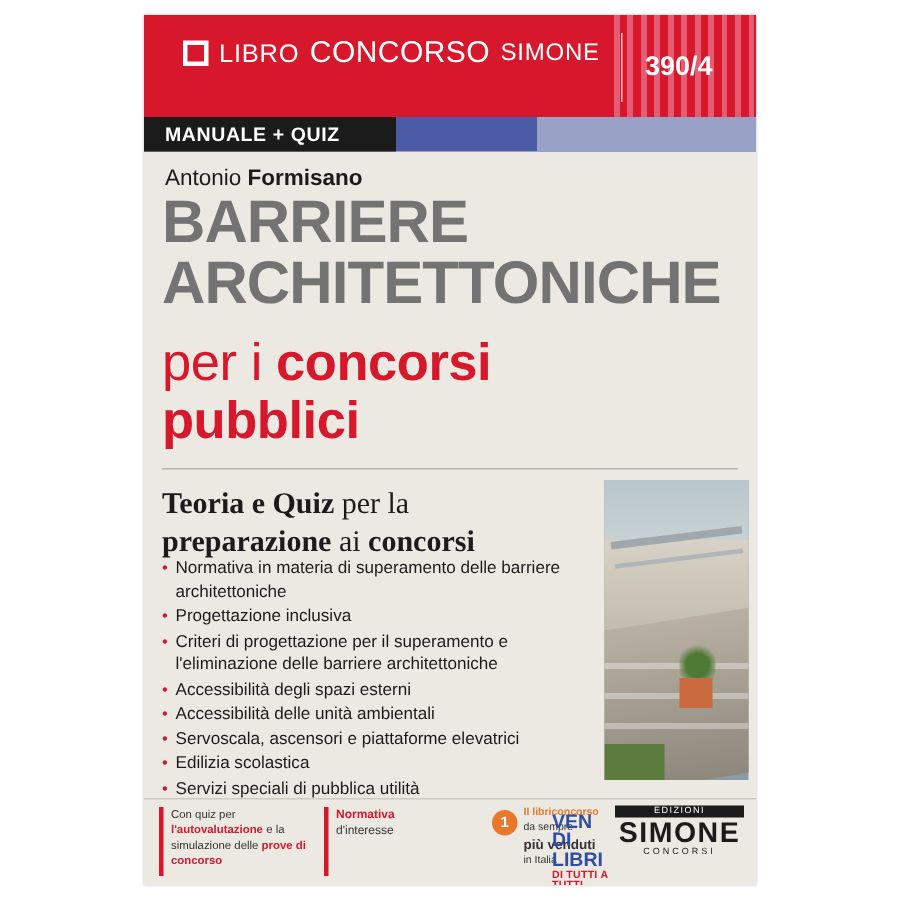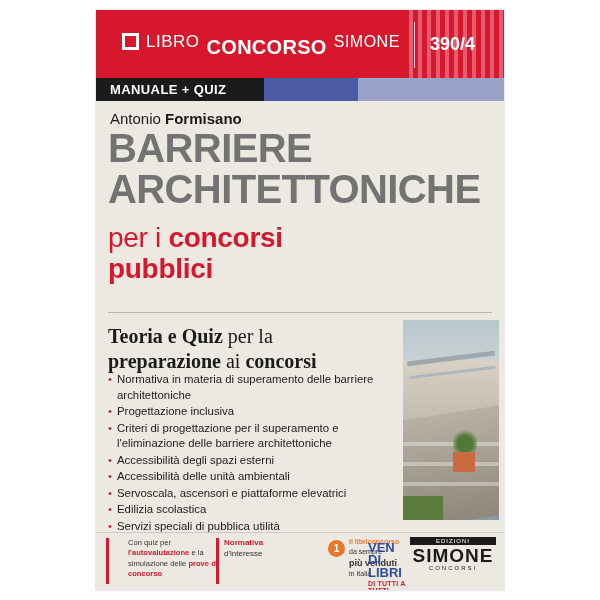--- a/index.html
+++ b/index.html
@@ -69,23 +69,22 @@
   }
   .logo-libro {
     color: #ffffff;
     font-size: 17px;
     letter-spacing: 0.5px;
     font-weight: normal;
   }
   .logo-concorso {
     color: #ffffff;
     font-size: 20px;
-    font-weight: bold;
+    font-weight: normal;
     letter-spacing: 0.3px;
-    margin-top: 12px;
   }
   .logo-simone {
     color: #ffffff;
     font-size: 16px;
     letter-spacing: 0.5px;
   }
   .code-sep {
     position: absolute;
     left: 318px;
     top: 12px;
@@ -151,21 +150,21 @@
     font-weight: bold;
     line-height: 1.02;
     letter-spacing: -0.6px;
   }
   .subtitle {
     position: absolute;
     left: 12px;
     top: 212px;
     width: 390px;
     color: #d6172c;
-    font-size: 28px;
+    font-size: 35px;
     line-height: 1.12;
     letter-spacing: -0.3px;
   }
   .subtitle .light { font-weight: normal; }
   .subtitle .bold { font-weight: bold; }
   
   .divider {
     position: absolute;
     left: 12px;
     top: 302px;
@@ -276,21 +275,21 @@
     height: 58px;
     background: #ece9e2;
     border-top: 1px solid #cfcabf;
   }
   .badge-quiz {
     position: absolute;
     left: 10px; top: 528px;
     width: 98px; height: 46px;
     background: #ece9e2;
     border-left: 3px solid #d6172c;
-    padding-left: 19px;
+    padding-left: 5px;
     font-size: 7.6px;
     color: #333333;
     line-height: 1.35;
   }
   .badge-quiz b { color: #d6172c; }
   .badge-norm {
     position: absolute;
     left: 120px; top: 528px;
     width: 98px; height: 46px;
     border-left: 3px solid #d6172c;

